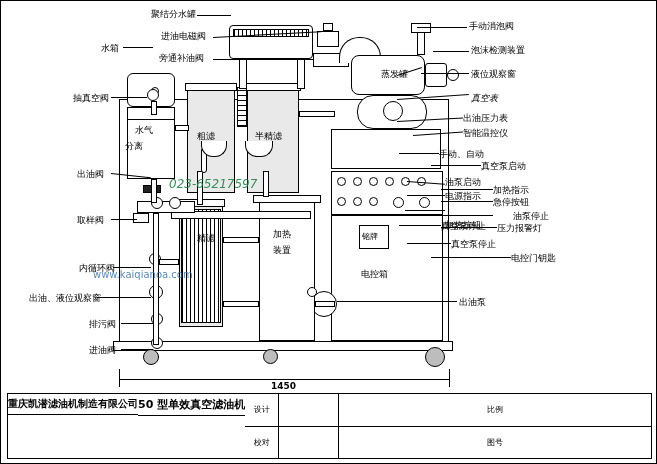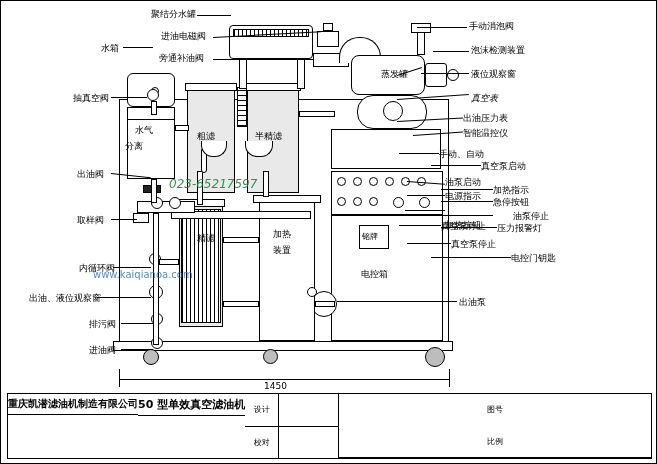--- a/index.html
+++ b/index.html
@@ -172,21 +172,21 @@
   <div class="ln" style="left:110px;top:172px;width:40px;transform:rotate(6deg);"></div>
   <div class="ln" style="left:110px;top:218px;width:26px;"></div>
   <div class="ln" style="left:112px;top:266px;width:38px;"></div>
   <div class="ln" style="left:96px;top:296px;width:54px;"></div>
   <div class="ln" style="left:120px;top:322px;width:32px;"></div>
   <div class="ln" style="left:120px;top:348px;width:32px;"></div>
 
   <div class="ln" style="left:118px;top:378px;width:330px;"></div>
   <div class="ln" style="left:118px;top:368px;width:1px;height:18px;background:#000;"></div>
   <div class="ln" style="left:448px;top:368px;width:1px;height:18px;background:#000;"></div>
-  <div class="dim" style="left:263px;top:380px;">1450</div>
+  <div class="dim" style="left:270px;top:380px;font-weight:bold;">1450</div>
 
   <div id="labels">
       <div class="lbl" style="left: 150px; top: 8px;">聚结分水罐</div>
       <div class="lbl" style="left: 468px; top: 20px;">手动消泡阀</div>
       <div class="lbl" style="left: 100px; top: 42px;">水箱</div>
       <div class="lbl" style="left: 160px; top: 30px;">进油电磁阀</div>
       <div class="lbl" style="left: 158px; top: 52px;">旁通补油阀</div>
       <div class="lbl" style="left: 470px; top: 44px;">泡沫检测装置</div>
       <div class="lbl" style="left: 380px; top: 68px;">蒸发罐</div>
       <div class="lbl" style="left: 470px; top: 68px;">液位观察窗</div>
@@ -233,20 +233,20 @@
       <div class="r3">
         <div class="c cA">
           <div class="cell tb">设计</div>
           <div class="cell">校对</div>
         </div>
         <div class="c cB">
           <div class="cell tb"></div>
           <div class="cell"></div>
         </div>
         <div class="c cC">
+          <div class="cell tb">比例</div>
           <div class="cell">图号</div>
-          <div class="cell tb">比例</div>
         </div>
       </div>
     </div>
   </div>
 
 </div>
 
 </body></html>

